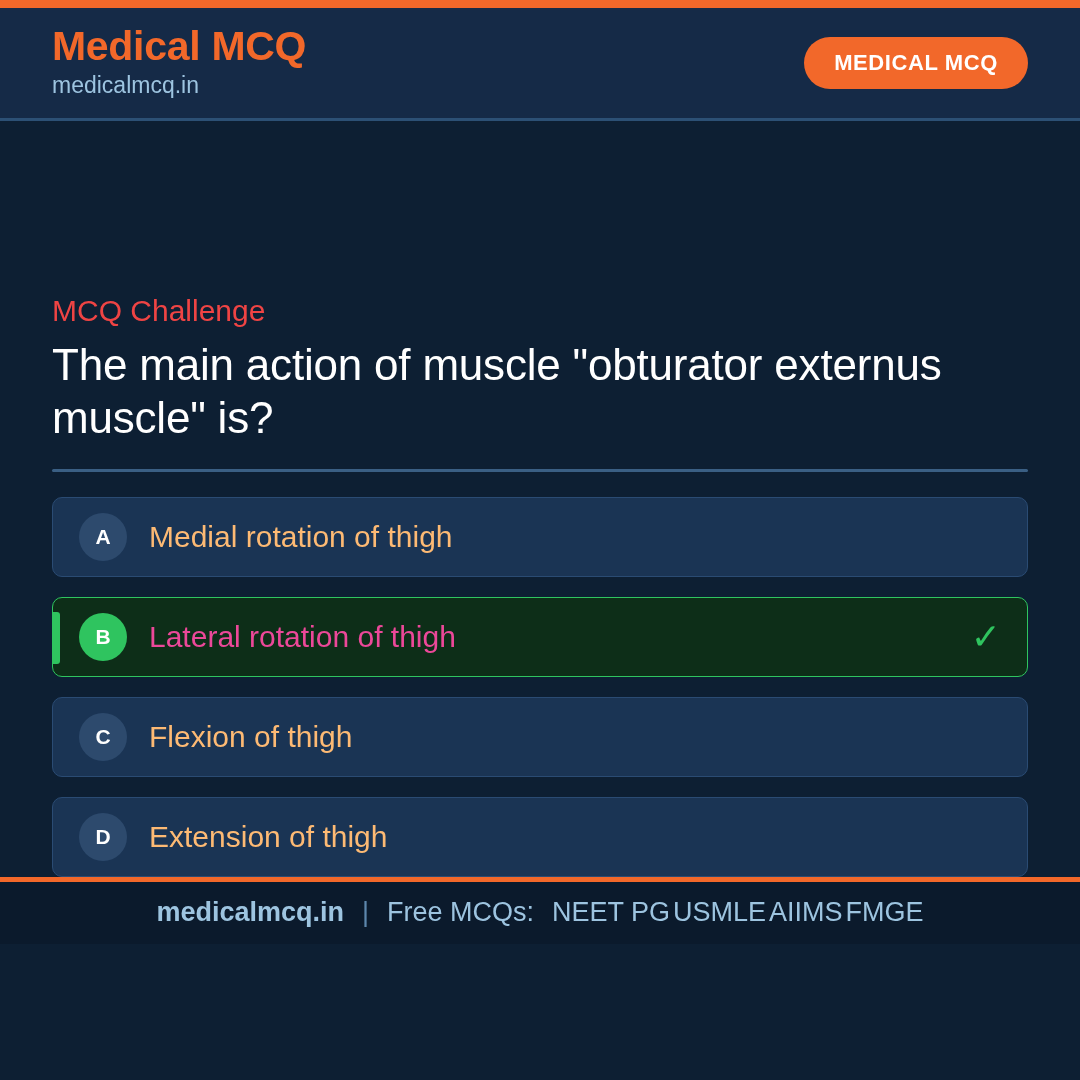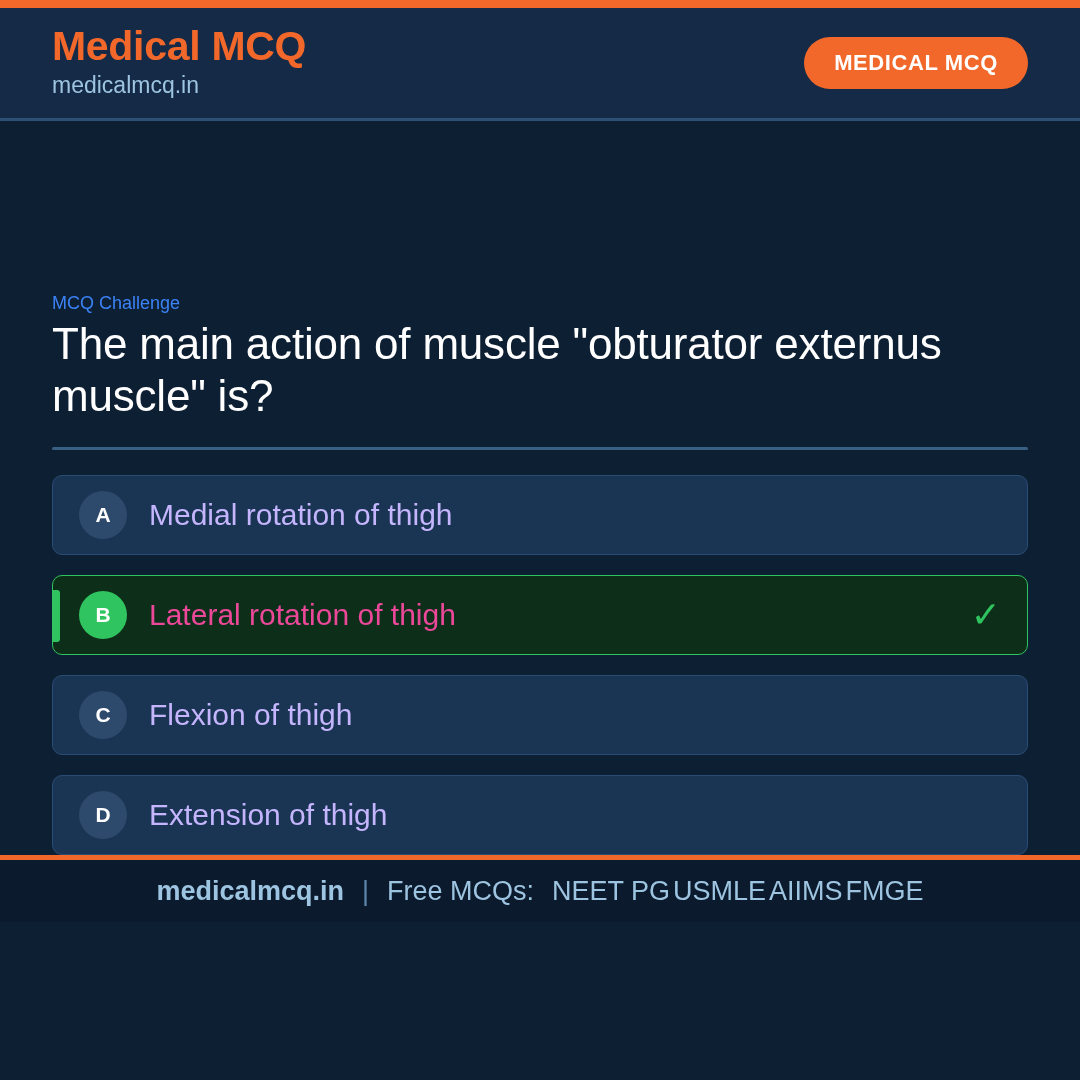--- a/index.html
+++ b/index.html
@@ -68,24 +68,24 @@
     flex:1 1 auto;
     position:relative;
     padding:0 52px;
     display:flex;
     flex-direction:column;
   }
 
   .q-block { margin-top:172px; }
 
   .q-kicker {
-    font-size:18px;
-    color:#3b82f6;
+    font-size:30px;
+    color:#ef4444;
     line-height:1.2;
-    margin-bottom:3px;
+    margin-bottom:10px;
   }
   .q-title {
     font-size:44px;
     font-weight:normal;
     color:#ffffff;
     line-height:1.20;
     letter-spacing:-0.2px;
     max-width:940px;
   }
 
@@ -120,21 +120,21 @@
     color:#ffffff;
     font-size:21px;
     font-weight:bold;
     display:flex;
     align-items:center;
     justify-content:center;
     margin-right:22px;
   }
   .option .otext {
     font-size:30px;
-    color:#c4b5fd;
+    color:#fdba74;
     line-height:1;
     white-space:nowrap;
   }
   .option .tick {
     margin-left:auto;
     font-size:36px;
     color:#2fc45f;
     line-height:1;
     display:none;
   }

